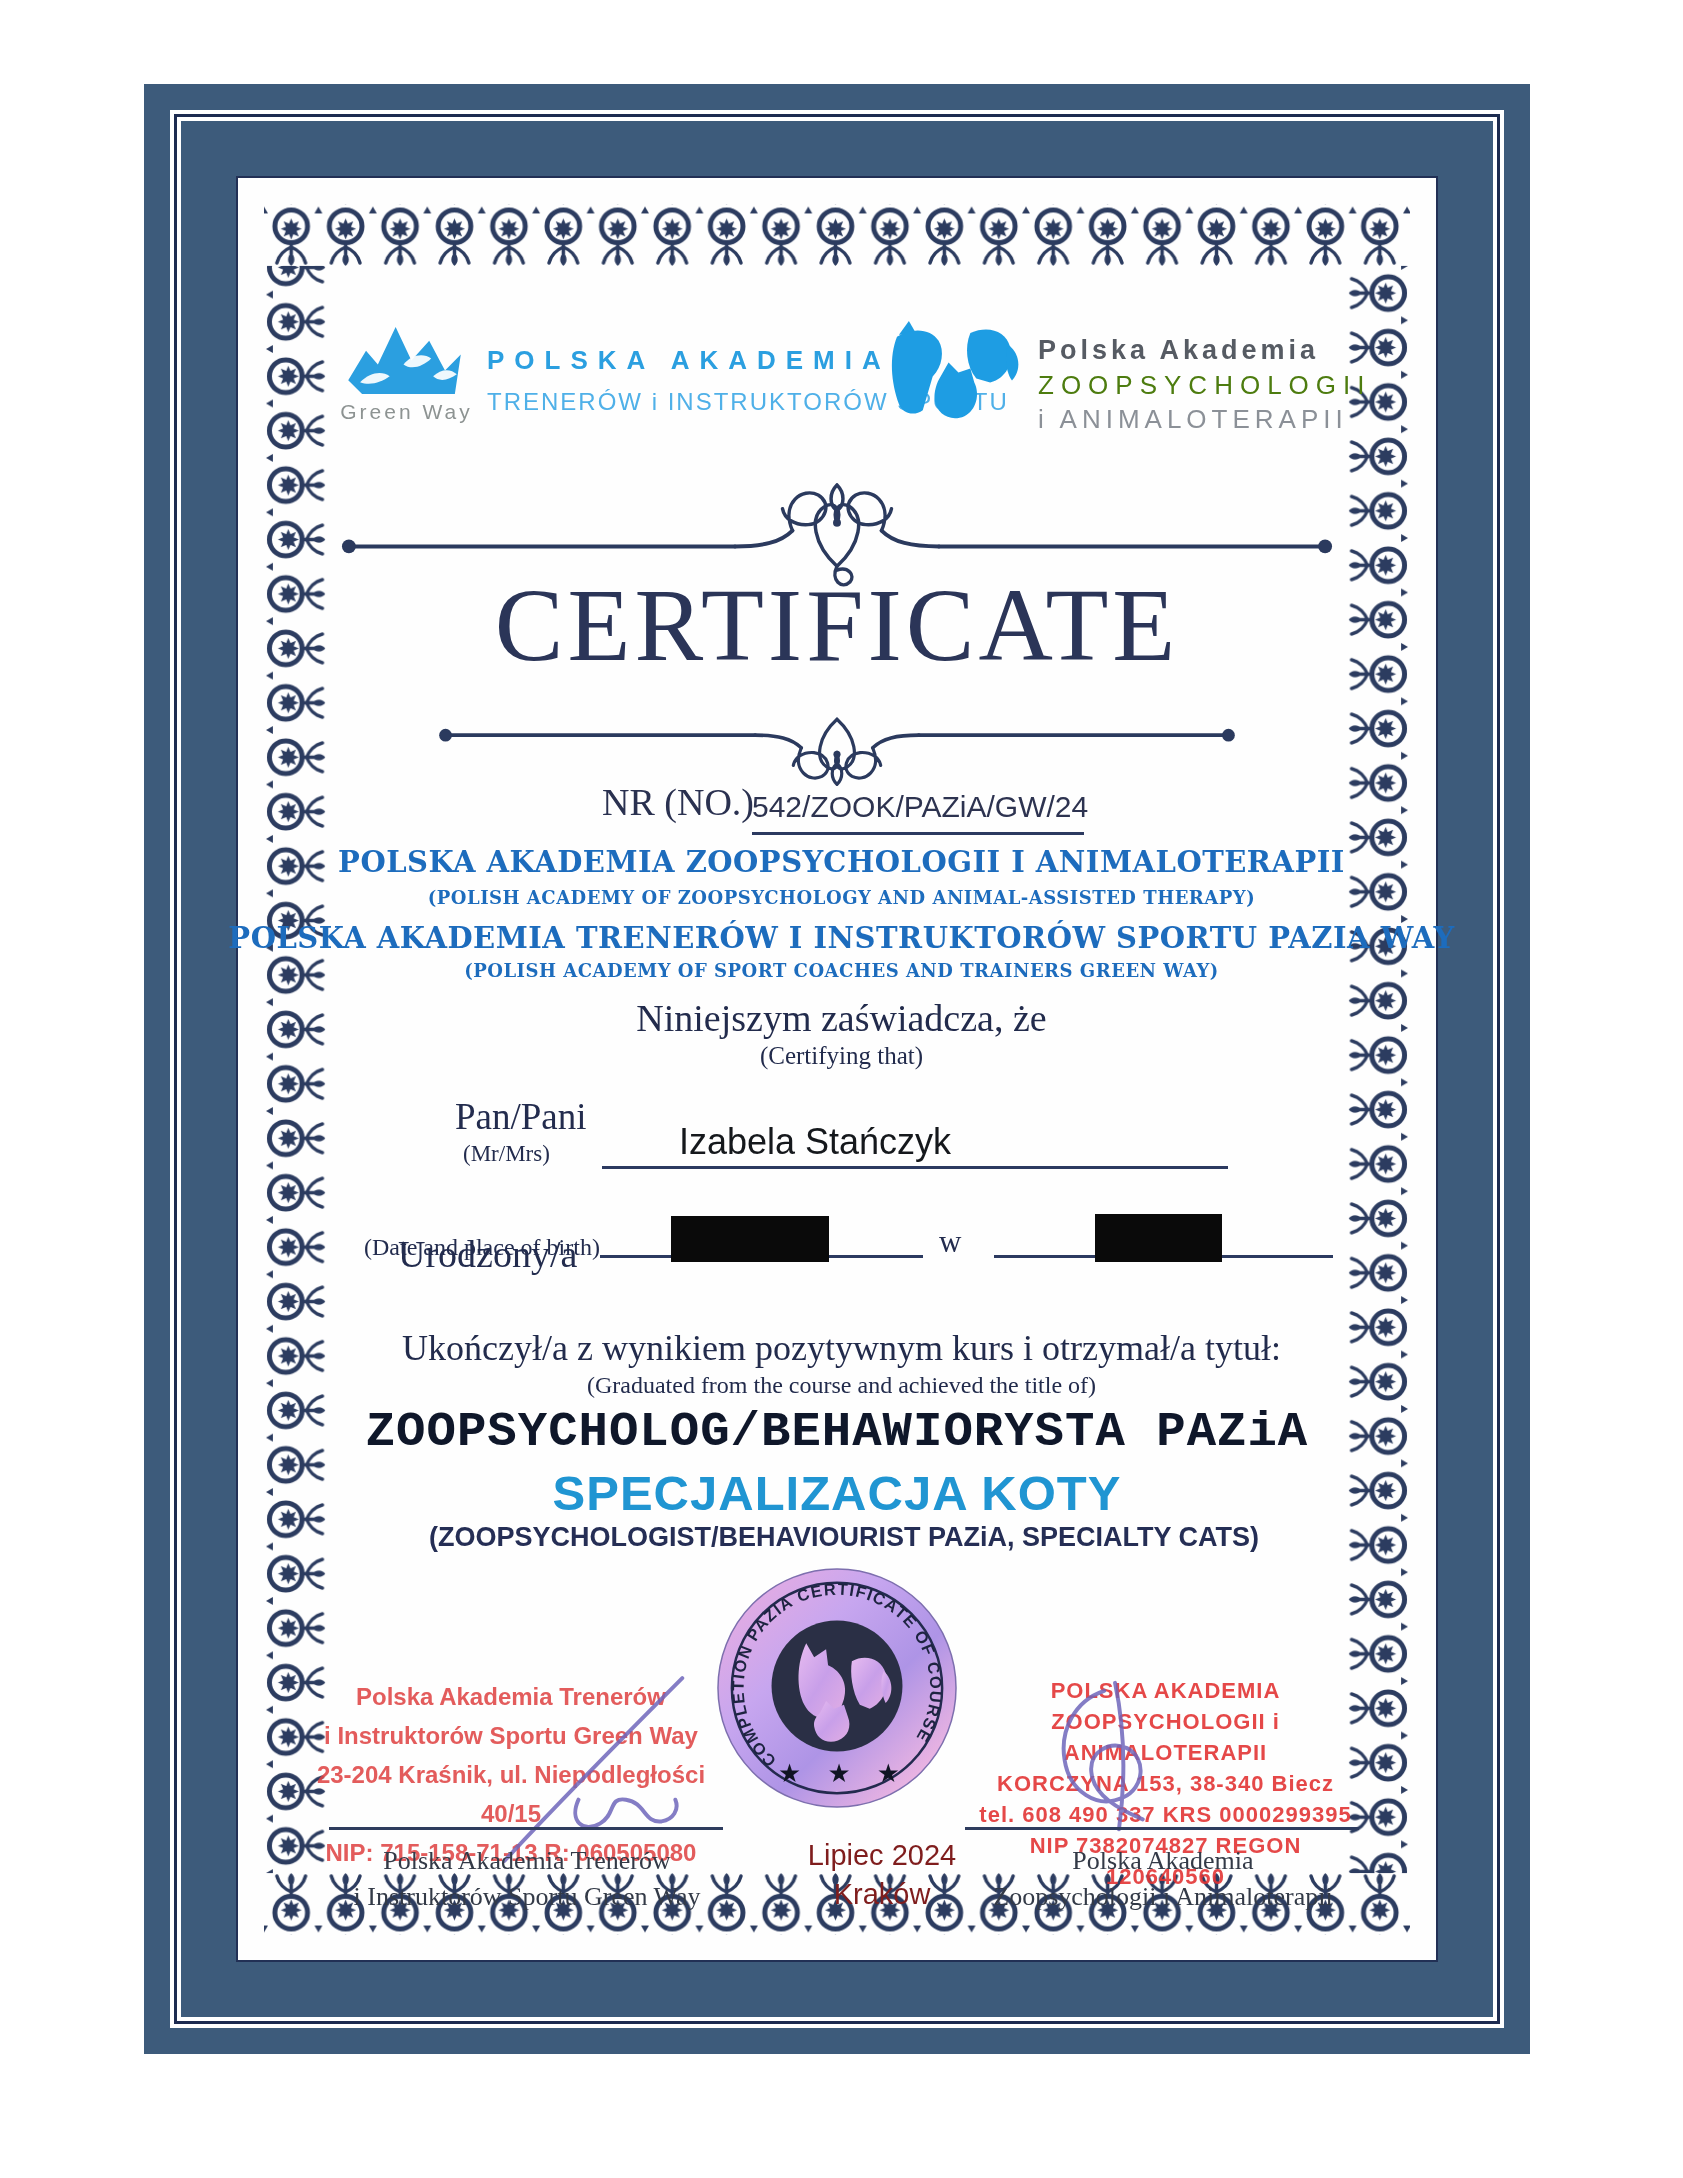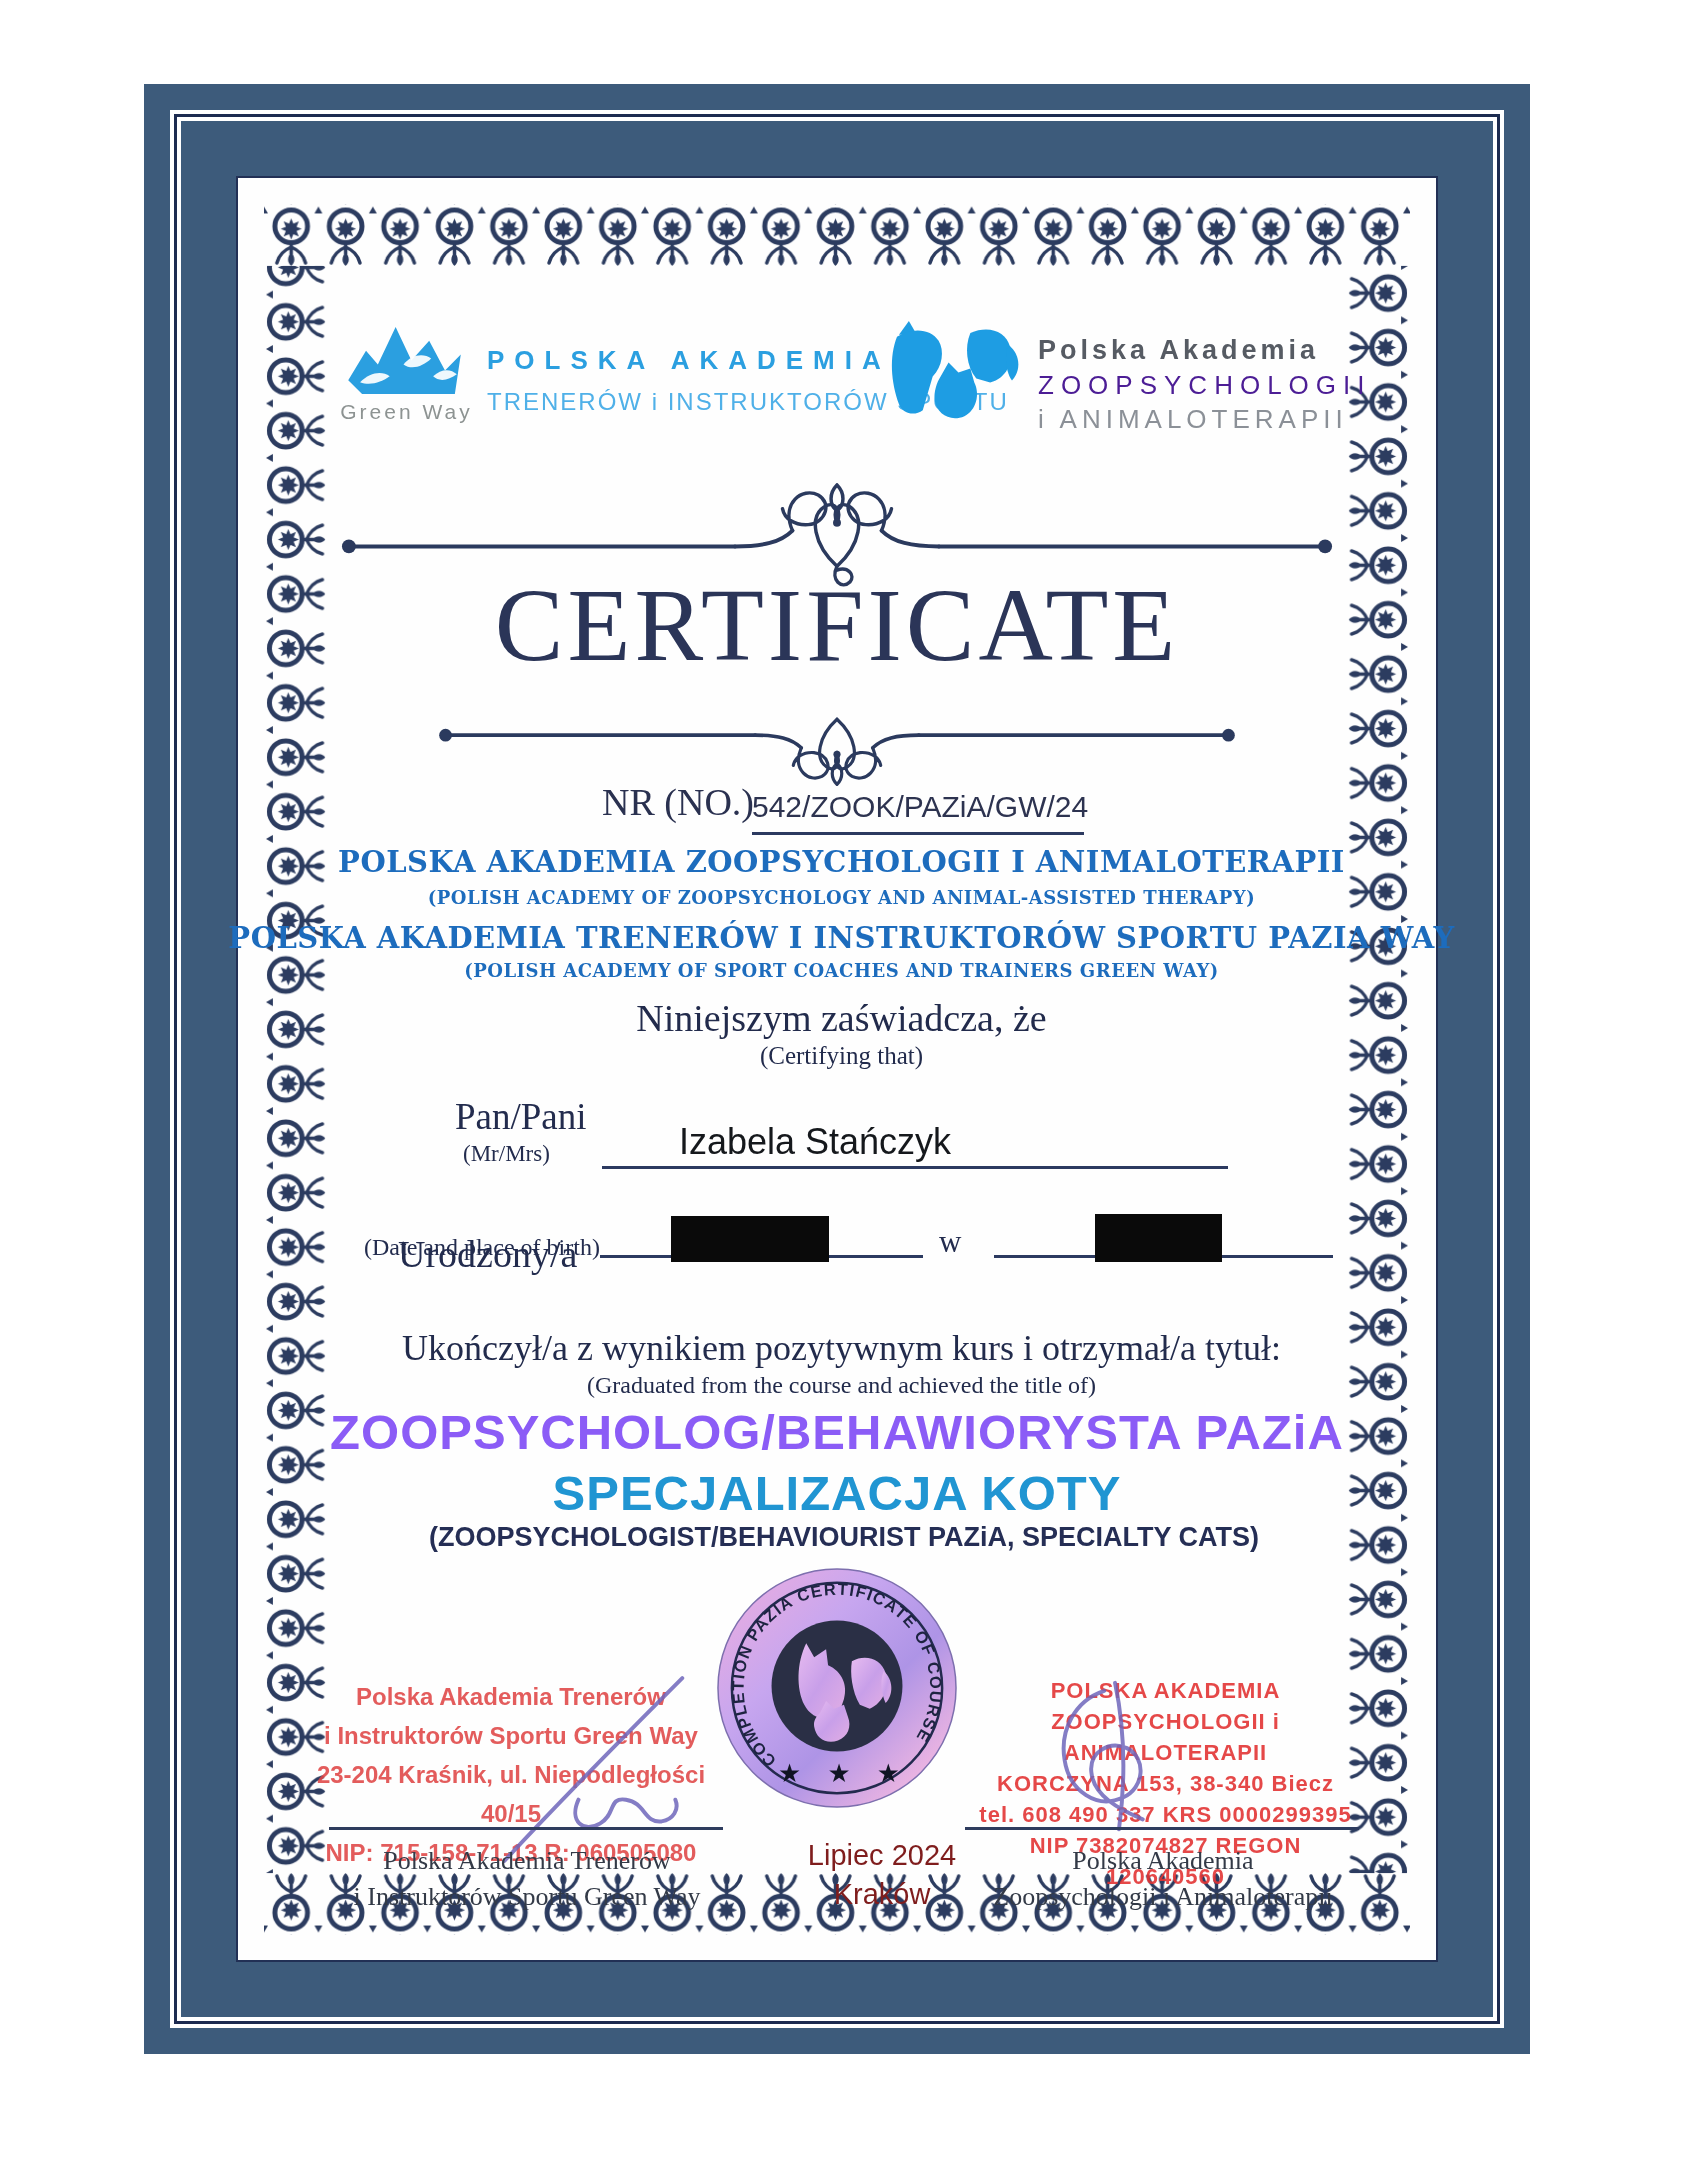--- a/index.html
+++ b/index.html
@@ -19,21 +19,21 @@
   
   .gw-name{left:337px;top:400px;width:139px;text-align:center;font-family:"Liberation Sans",sans-serif;
            font-weight:normal;font-size:21px;letter-spacing:3px;color:#8d9392;}
   .gw-l1{left:487px;top:345px;font-family:"Liberation Sans",sans-serif;font-weight:bold;font-size:26px;
          letter-spacing:10px;color:#2b9fe0;}
   .gw-l2{left:487px;top:388px;font-family:"Liberation Sans",sans-serif;font-weight:500;font-size:24px;
          letter-spacing:2px;color:#4fb0e8;}
   .pz-l1{left:1038px;top:335px;font-family:"Liberation Sans",sans-serif;font-weight:bold;font-size:27px;
          letter-spacing:4px;color:#565b63;}
   .pz-l2{left:1038px;top:370px;font-family:"Liberation Sans",sans-serif;font-size:26px;
-         letter-spacing:7px;color:#4c1d95;}
+         letter-spacing:7px;color:#4d7c0f;}
   .pz-l3{left:1038px;top:404px;font-family:"Liberation Sans",sans-serif;font-size:26px;
          letter-spacing:5px;color:#8b9097;}
   
   .cert-title{top:566px;font-size:103px;letter-spacing:4px;color:#2b3558;font-weight:500;}
   .flour-top{top:483px;}
   .flour-bot{top:693px;transform:translateX(-50%) scaleY(-1);}
   
   .nr-label{left:602px;top:780px;font-size:38px;color:#2a3150;}
   .nr-value{left:752px;top:790px;width:332px;text-align:center;font-family:"Liberation Sans",sans-serif;
             font-size:30px;color:#2d3350;}
@@ -54,22 +54,22 @@
               font-size:36px;color:#15181c;}
   
   .birth-label{left:398px;top:1184px;font-size:38px;margin-top:48px;}
   .birth-sub{left:364px;top:1234px;font-size:24px;}
   .redact{position:absolute;background:#0a0a0a;}
   .w-sep{left:939px;top:1224px;font-size:31px;}
   
   .grad-pl{top:1327px;font-size:36px;}
   .grad-en{top:1372px;font-size:24px;}
   
-  .course1{top:1404px;font-family:Liberation Sans, sans-serif;font-weight:bold;font-size:49px;
-           letter-spacing:1px;color:#8b5cf6;}
+  .course1{top:1404px;font-family:Liberation Mono, monospace;font-weight:bold;font-size:49px;
+           letter-spacing:1px;color:#0f172a;}
   .course2{top:1465px;font-family:"Liberation Sans",sans-serif;font-weight:bold;font-size:49px;
            letter-spacing:1px;color:#2095d2;}
   .course-en{top:1522px;font-family:"Liberation Sans",sans-serif;font-weight:bold;font-size:27px;
              color:#252e55;margin-left:7px;}
   
   .stamp{position:absolute;text-align:center;font-family:"Liberation Sans",sans-serif;font-weight:bold;}
   .stamp-left{left:307px;top:1677px;width:408px;font-size:24px;line-height:39px;color:rgba(223,70,70,0.88);}
   .stamp-right{left:975px;top:1675px;width:381px;font-size:22px;line-height:31px;
                letter-spacing:1px;color:rgba(226,52,52,0.9);}
   

